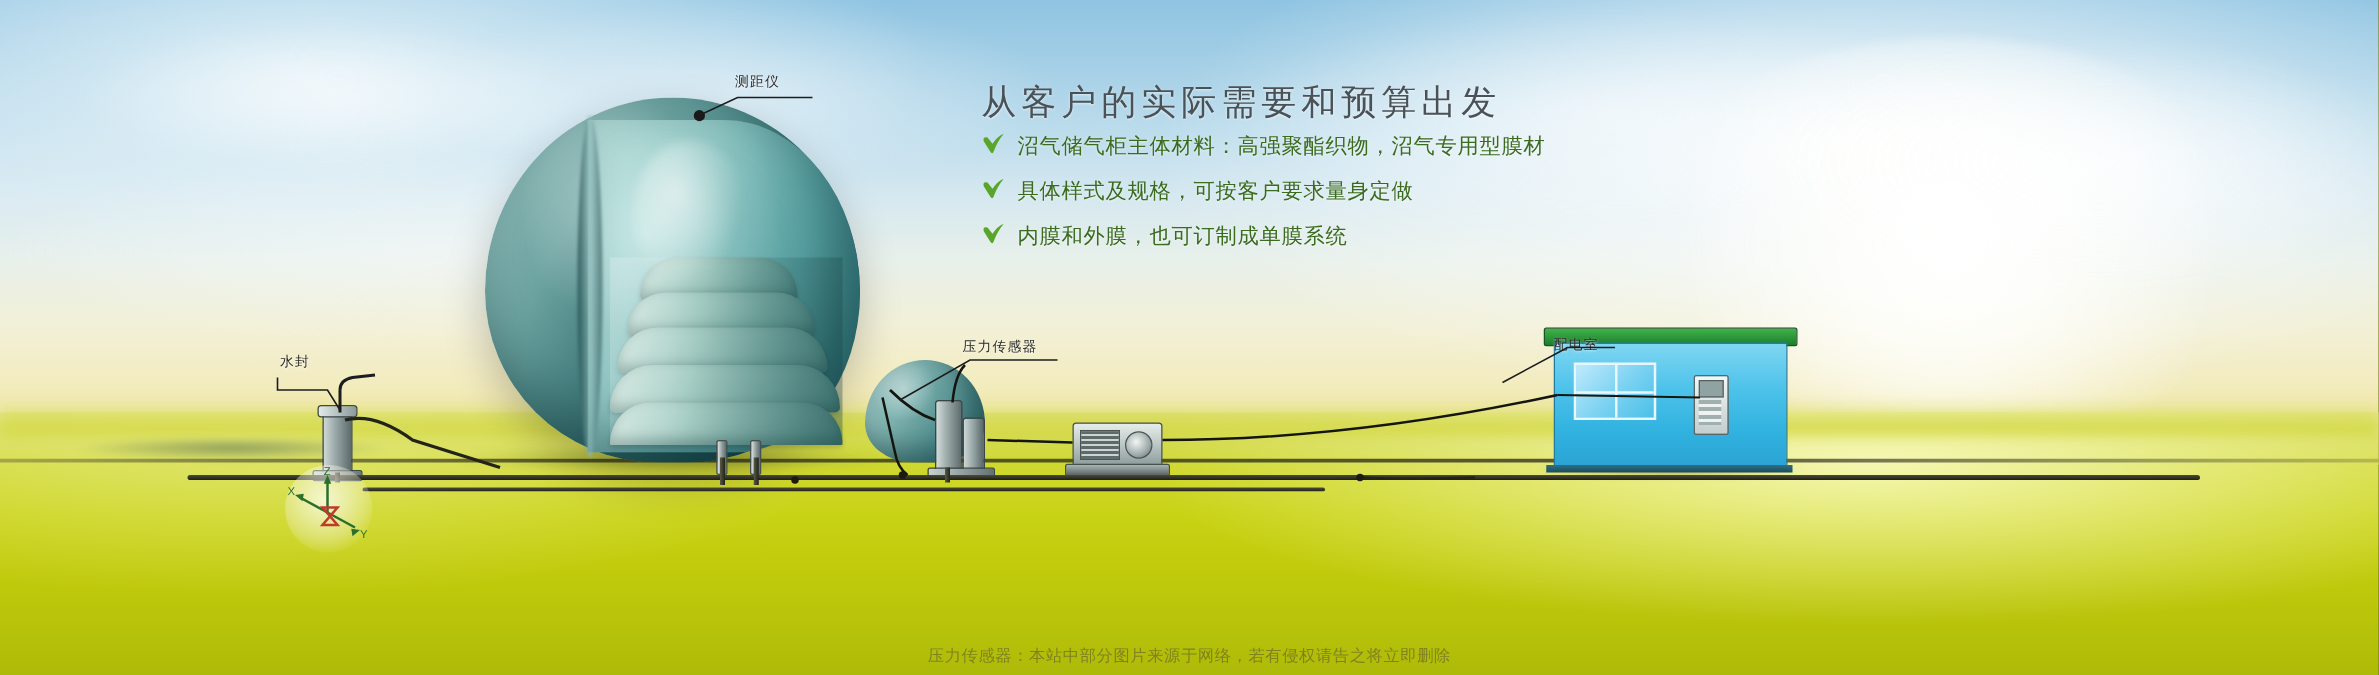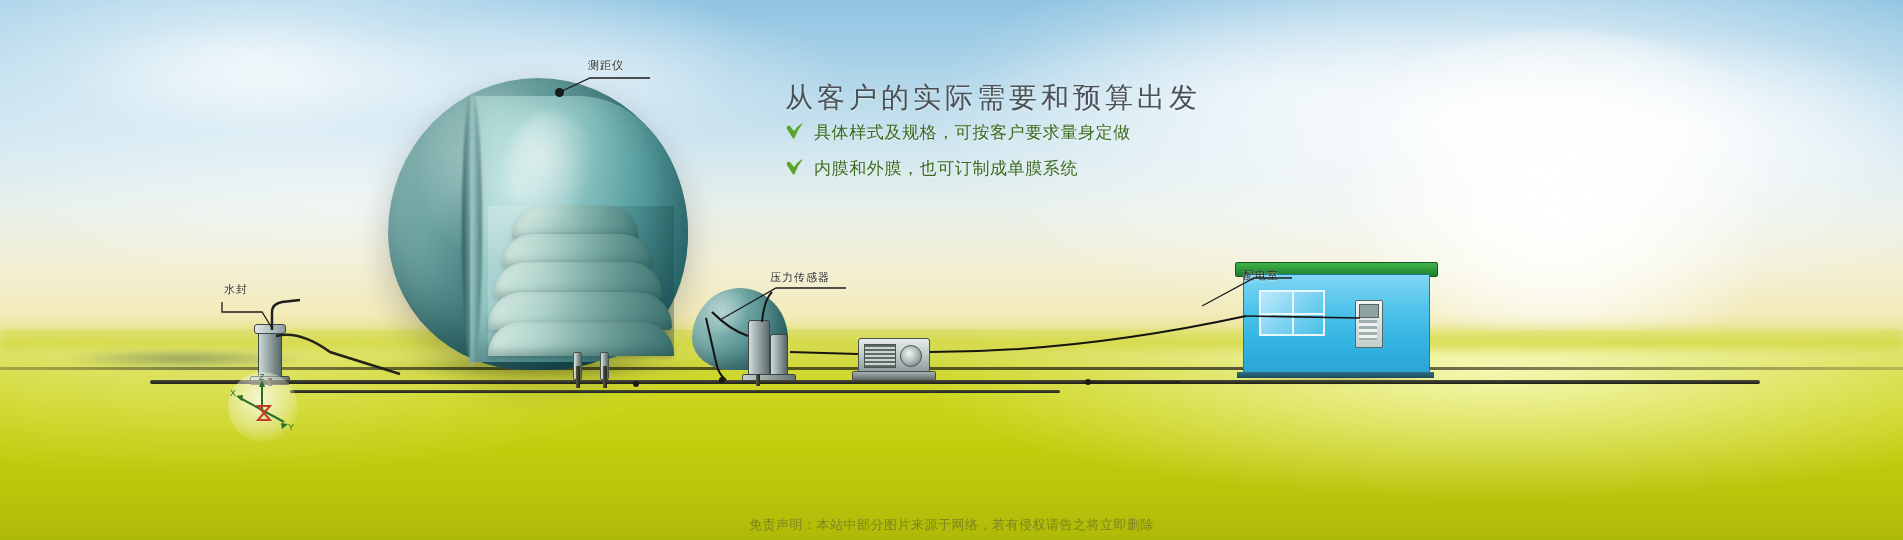--- a/index.html
+++ b/index.html
@@ -258,21 +258,21 @@
   }
 
   
   .gizmo{
     position:absolute;left:228px;top:372px;width:70px;height:70px;border-radius:50%;
     background:radial-gradient(circle at 45% 40%, rgba(255,255,255,.75) 0%, rgba(245,245,220,.35) 55%, rgba(220,225,120,0) 78%);
   }
 
   
   .copy{
-    position:absolute;left:785px;top:80px;width:1050px;
+    position:absolute;left:785px;top:64px;width:1050px;
     color:#2d3336;
   }
   .kicker{
     font-size:28px;letter-spacing:4px;color:#4a5257;
     font-weight:400;line-height:1.25;
     text-shadow:0 1px 2px rgba(255,255,255,.6);
     margin:0 0 6px 0;
   }
   .headline{
     font-size:42px;letter-spacing:2px;color:#12181b;font-weight:bold;
@@ -421,34 +421,42 @@
   </svg>
 
   <div class="label" style="left:1243px;top:268px;">配电室</div>
   <svg style="position:absolute;left:1188px;top:272px;width:110px;height:50px;">
     <path d="M104 6 L66 6 L14 34" stroke="#1d1d1d" stroke-width="1.3" fill="none"></path>
   </svg>
 
   <div class="copy">
     <p class="kicker">从客户的实际需要和预算出发</p>
     <ul class="bullets">
+      <li>
+        <span class="check">
+          <svg width="19" height="19" viewBox="0 0 19 19">
+            <path d="M2 6 Q1 2 5 3 L9 8 Q13 2 18 0 Q13 6 10 14 Q9 17 7 14 Z" fill="#5aa62a"></path>
+          </svg>
+        </span>
+        <span>沼气储气柜主体材料：高强聚酯织物，沼气专用型膜材</span>
+      </li>
       <li>
         <span class="check">
           <svg width="19" height="19" viewBox="0 0 19 19">
             <path d="M2 6 Q1 2 5 3 L9 8 Q13 2 18 0 Q13 6 10 14 Q9 17 7 14 Z" fill="#5aa62a"></path>
           </svg>
         </span>
         <span>具体样式及规格，可按客户要求量身定做</span>
       </li>
       <li>
         <span class="check">
           <svg width="19" height="19" viewBox="0 0 19 19">
             <path d="M2 6 Q1 2 5 3 L9 8 Q13 2 18 0 Q13 6 10 14 Q9 17 7 14 Z" fill="#5aa62a"></path>
           </svg>
         </span>
         <span>内膜和外膜，也可订制成单膜系统</span>
       </li>
     </ul>
   </div>
 
-  <div class="disclaimer">免责声明：本站中部分图片来源于网络，若有侵权请告之将立即删除</div>
+  <div class="disclaimer">压力传感器：本站中部分图片来源于网络，若有侵权请告之将立即删除</div>
 
 </div>
 
 </body></html>

